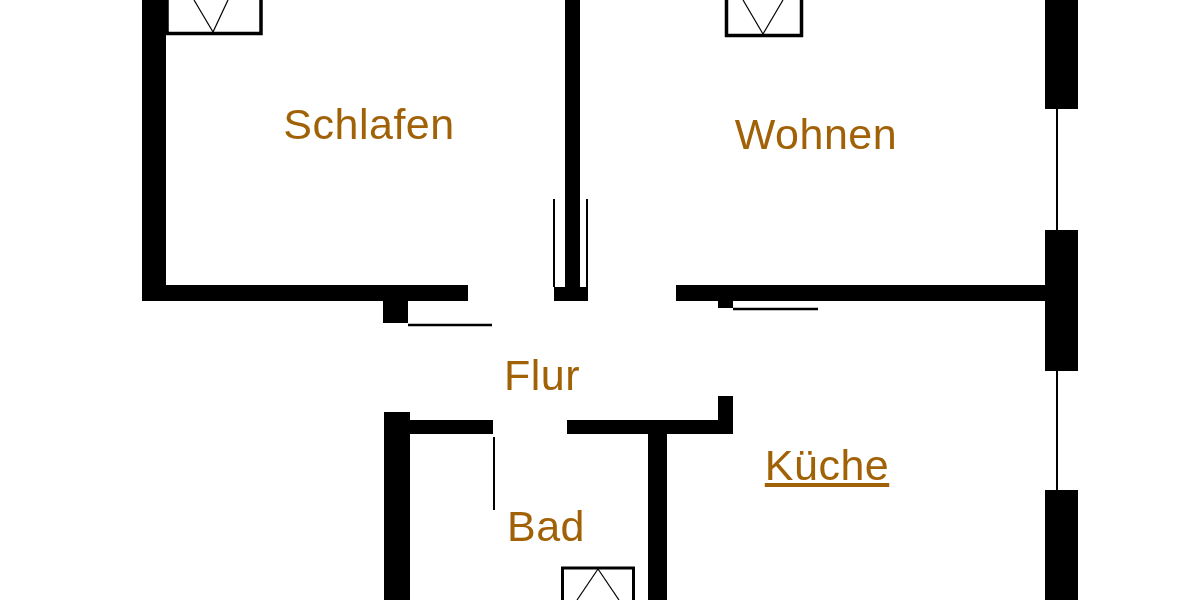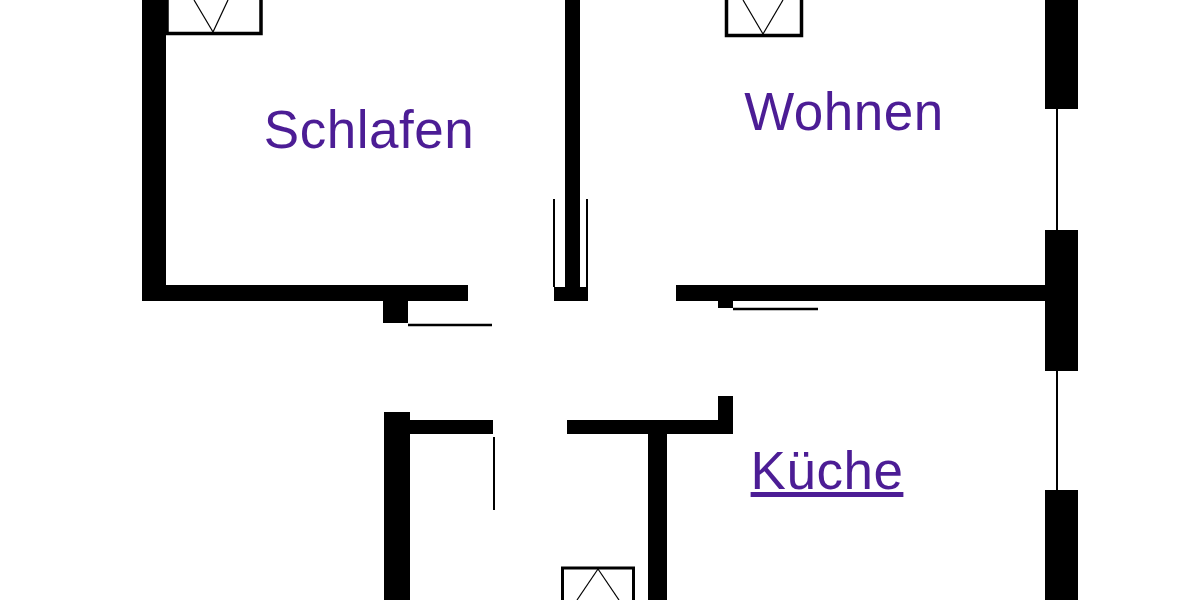--- a/index.html
+++ b/index.html
@@ -15,28 +15,28 @@
   .plan-svg {
     position: absolute;
     left: 0; top: 0;
     width: 1200px; height: 600px;
     color: var(--wall);
     display: block;
   }
   .room-label {
     position: absolute;
     transform: translateX(-50%);
-    font-size: 53px;
+    font-size: 43px;
     line-height: 1;
-    color: #4c1d95;
+    color: #a16207;
     white-space: nowrap;
     letter-spacing: 0.5px;
   }
   .lbl-schlafen { left: 369px; top: 103px; }
-  .lbl-wohnen   { left: 816px; top: 85px; margin-left: 28px; }
+  .lbl-wohnen   { left: 816px; top: 113px; }
   .lbl-flur     { left: 542px; top: 354px; }
   .lbl-kueche   { left: 827px; top: 444px; text-decoration: underline; }
   .lbl-bad      { left: 546px; top: 505px; }
 </style>
 </head>
 <body>
 
 <div class="plan-stage">
 
   <svg class="plan-svg" viewBox="0 0 1200 600" aria-hidden="true">
@@ -81,15 +81,17 @@
 
     <g>
       <path d="M 562.5 600 L 562.5 568 L 633.5 568 L 633.5 600" fill="none" stroke="currentColor" stroke-width="3"></path>
       <line x1="598" y1="569" x2="577" y2="600" stroke="currentColor" stroke-width="1.2"></line>
       <line x1="598" y1="569" x2="619" y2="600" stroke="currentColor" stroke-width="1.2"></line>
     </g>
   </svg>
 
   <div class="room-label lbl-schlafen">Schlafen</div>
   <div class="room-label lbl-wohnen">Wohnen</div>
+  <div class="room-label lbl-flur">Flur</div>
   <div class="room-label lbl-kueche">Küche</div>
+  <div class="room-label lbl-bad">Bad</div>
 
 </div>
 
 </body></html>

